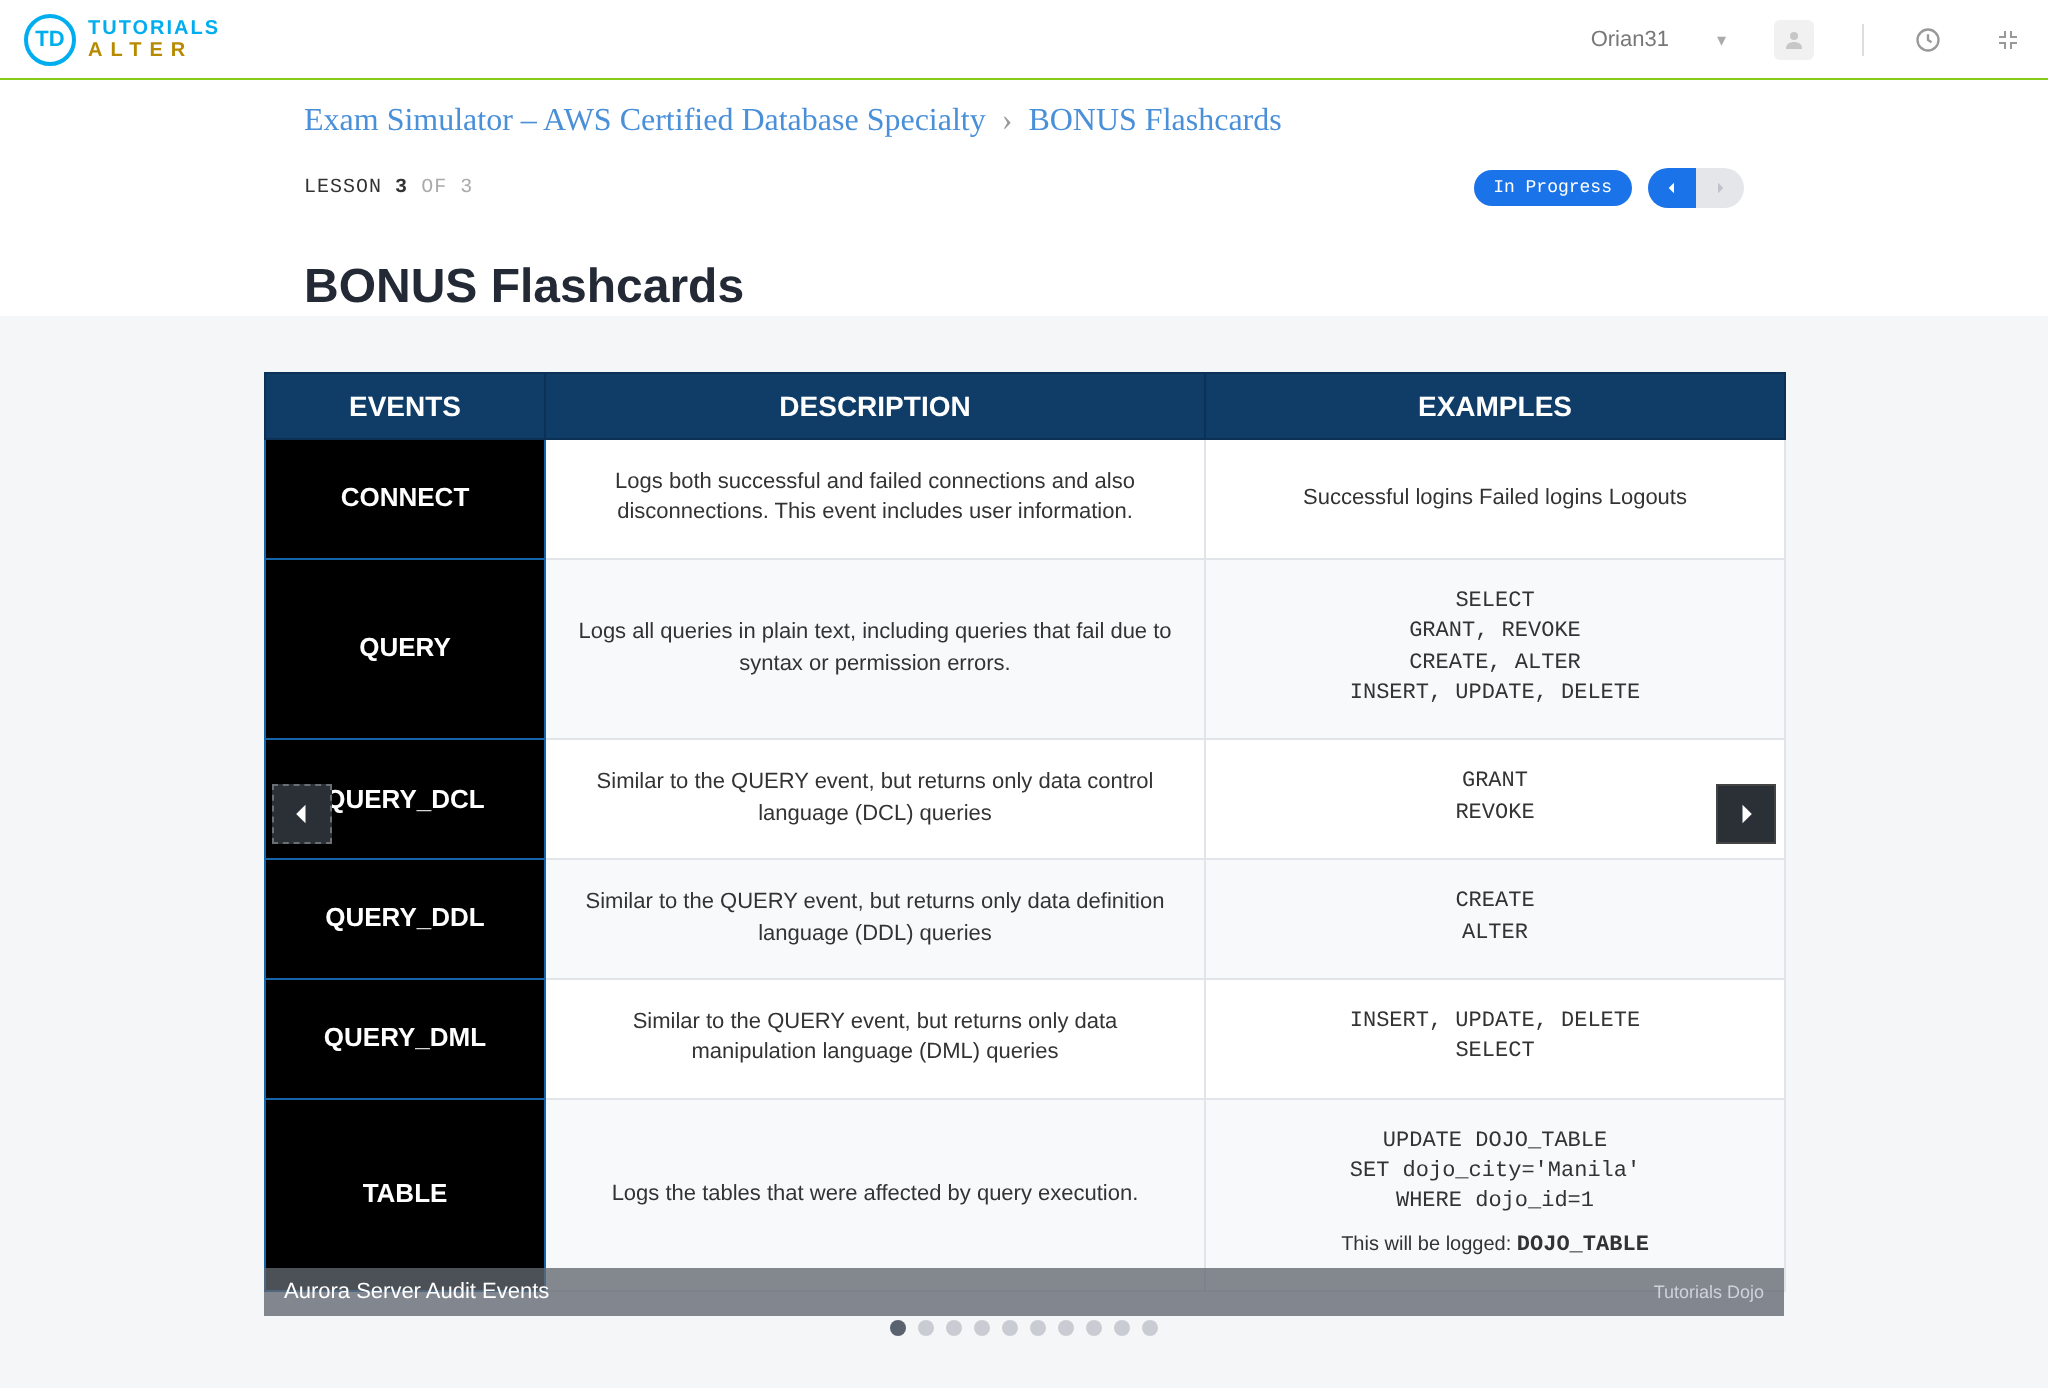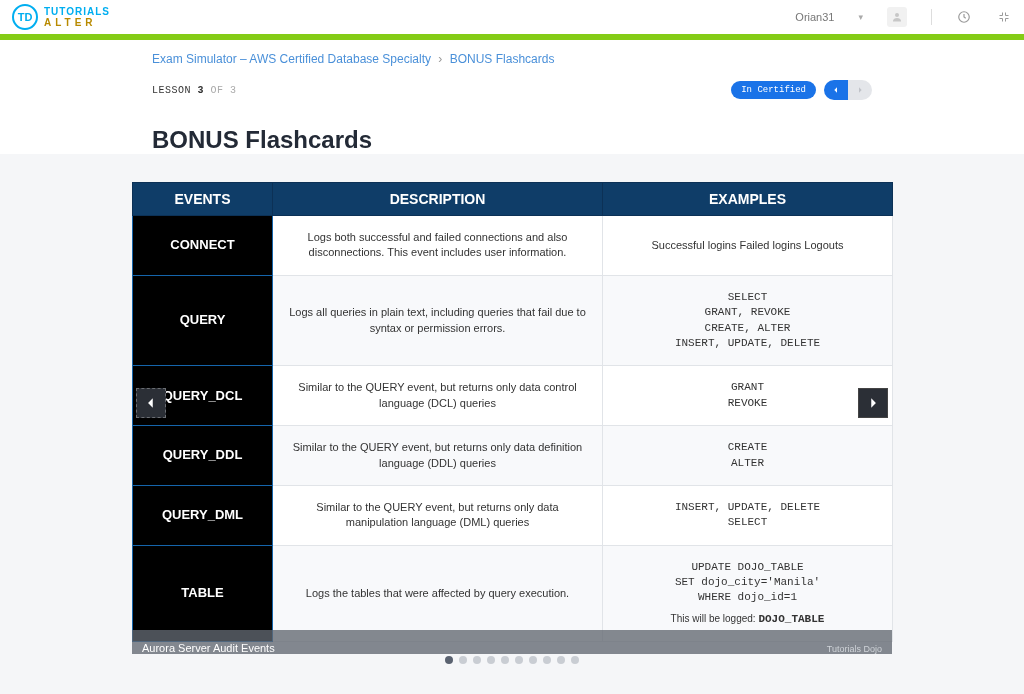--- a/index.html
+++ b/index.html
@@ -1,31 +1,31 @@
 <!DOCTYPE html>
 <html><head>
 <meta charset="utf-8">
 <style>
   * { box-sizing: border-box; margin: 0; padding: 0; }
   body { font-family: -apple-system, BlinkMacSystemFont, "Segoe UI", Helvetica, Arial, sans-serif; background: #f5f6f8; color: #333; width: 1024px; height: 694px; overflow: hidden; }
-  .topbar { background: #fff; height: 40px; display: flex; align-items: center; padding: 0 12px; border-bottom: 6px solid #84cc16; }
+  .topbar { background: #fff; height: 40px; display: flex; align-items: center; padding: 0 12px; border-bottom: 1px solid #84cc16; }
   .logo-wrap { display: flex; align-items: center; gap: 6px; }
   .logo-circle { width: 26px; height: 26px; border: 2px solid #00aef0; border-radius: 50%; display: flex; align-items: center; justify-content: center; font-size: 11px; font-weight: 800; color: #00aef0; }
   .logo-text { font-size: 10px; letter-spacing: 1px; line-height: 1.1; }
   .logo-text .line1 { color: #00aef0; font-weight: 700; }
   .logo-text .line2 { color: #b88a00; letter-spacing: 4px; font-weight: 600; }
   .topbar-spacer { flex: 1; }
   .user-area { display: flex; align-items: center; gap: 24px; color: #777; font-size: 11px; }
   .chevdown { font-size: 9px; color: #aaa; }
   .avatar { width: 20px; height: 20px; background: #f1f1f1; border-radius: 3px; display:flex;align-items:center;justify-content:center; }
   .divider { width: 1px; height: 16px; background: #ddd; }
   .icon-gray { color: #999; width: 16px; height: 16px; display:flex;align-items:center;justify-content:center; }
   .main { background: #fff; margin: 0; }
   .container { width: 760px; margin: 0 auto; padding: 0 20px; }
-  .breadcrumb { padding: 12px 0 4px 0; font-size: 12px; color: #4a90d9; }
+  .breadcrumb { padding: 12px 0 4px 0; font-size: 16px; color: #4a90d9; font-family: Liberation Serif, serif; }
   .breadcrumb a { color: #4a90d9; text-decoration: none; }
   .breadcrumb .sep { color: #999; margin: 0 4px; }
   .lesson-row { display: flex; align-items: center; justify-content: space-between; padding: 10px 0 8px 0; font-family: Liberation Mono, monospace; }
   .lesson-text { font-size: 10px; color: #333; letter-spacing: 0.5px; }
   .lesson-text .cur { font-weight: 600; }
   .lesson-text .tot { color: #aaa; }
   .status-badge { background: #1a73e8; color: #fff; font-size: 9px; padding: 4px 10px; border-radius: 10px; }
   .nav-pill { display: flex; margin-left: 8px; }
   .nav-pill button { border: none; height: 20px; width: 24px; display:flex;align-items:center;justify-content:center; font-size:10px; cursor:pointer; }
   .nav-pill .prev { background: #1a73e8; color:#fff; border-radius: 10px 0 0 10px; }
@@ -36,21 +36,21 @@
   .card-table { width: 100%; border-collapse: collapse; table-layout: fixed; background:#fff; }
   .card-table col.c1 { width: 140px; }
   .card-table col.c2 { width: 330px; }
   .card-table col.c3 { width: 290px; }
   .card-table th { background: #0f3d68; color: #fff; font-weight: 700; font-size: 14px; padding: 8px 0; border: 1px solid #0c3156; }
   .card-table td { font-size: 11px; text-align: center; padding: 14px 12px; border: 1px solid #e1e4e8; vertical-align: middle; line-height: 1.4; }
   .card-table td.evt { background: #000000; color: #fff; font-weight: 700; font-size: 13px; border-color:#1565ab; }
   .card-table tbody tr:nth-child(even) td:not(.evt) { background: #f8f9fb; }
   .mono { font-family: "Courier New", monospace; font-size: 11px; white-space: pre-line; }
   .desc { color: #333; }
-  .caption-bar { position: absolute; left: 0; right: 0; bottom: 40px; height: 24px; background: rgba(98,104,113,0.78); color: #fff; font-size: 11px; padding: 0 10px; display:flex; align-items:flex-end; }
+  .caption-bar { position: absolute; left: 0; right: 0; bottom: 40px; height: 24px; background: rgba(98,104,113,0.78); color: #fff; font-size: 11px; padding: 0 10px; display:flex; align-items:center; }
   .caption-bar .wm { margin-left:auto; color:#cfd3d8; font-size:9px; }
   .arrow { position: absolute; top: 206px; width: 30px; height: 30px; background: #2b2f36; color: #fff; border: 1px dashed rgba(255,255,255,0.3); display:flex;align-items:center;justify-content:center; cursor:pointer; }
   .arrow svg { width: 14px; height: 14px; fill: #fff; }
   .arrow.left { left: 4px; }
   .arrow.right { right: 4px; border-style: solid; border-color: #444; }
   .dots { display:flex; gap:6px; justify-content:center; padding: 14px 0 30px 0; }
   .dot { width:8px; height:8px; border-radius:50%; background:#c9cdd3; cursor:pointer; }
   .dot.active { background:#5a6270; }
   .flex-right { display:flex; align-items:center; }
   .logged-text { font-size: 10px; color:#333; }
@@ -99,21 +99,21 @@
       <span class="sep">›</span>
       <a href="#">BONUS Flashcards</a>
     </div>
     <div class="lesson-row">
       <div class="lesson-text">
         <span>LESSON</span>
         <span class="cur">3</span>
         <span class="tot"><span>OF</span> <span>3</span></span>
       </div>
       <div class="flex-right">
-        <span class="status-badge">In Certified</span>
+        <span class="status-badge">In Progress</span>
         <div class="nav-pill">
           <button class="prev">
             <svg width="8" height="8" viewBox="0 0 24 24" fill="#fff">
                 <path d="M15 4l-8 8 8 8z"></path>
               </svg>
           </button>
           <button class="next">
             <svg width="8" height="8" viewBox="0 0 24 24" fill="#c0c3c9">
                 <path d="M9 4l8 8-8 8z"></path>
               </svg>

